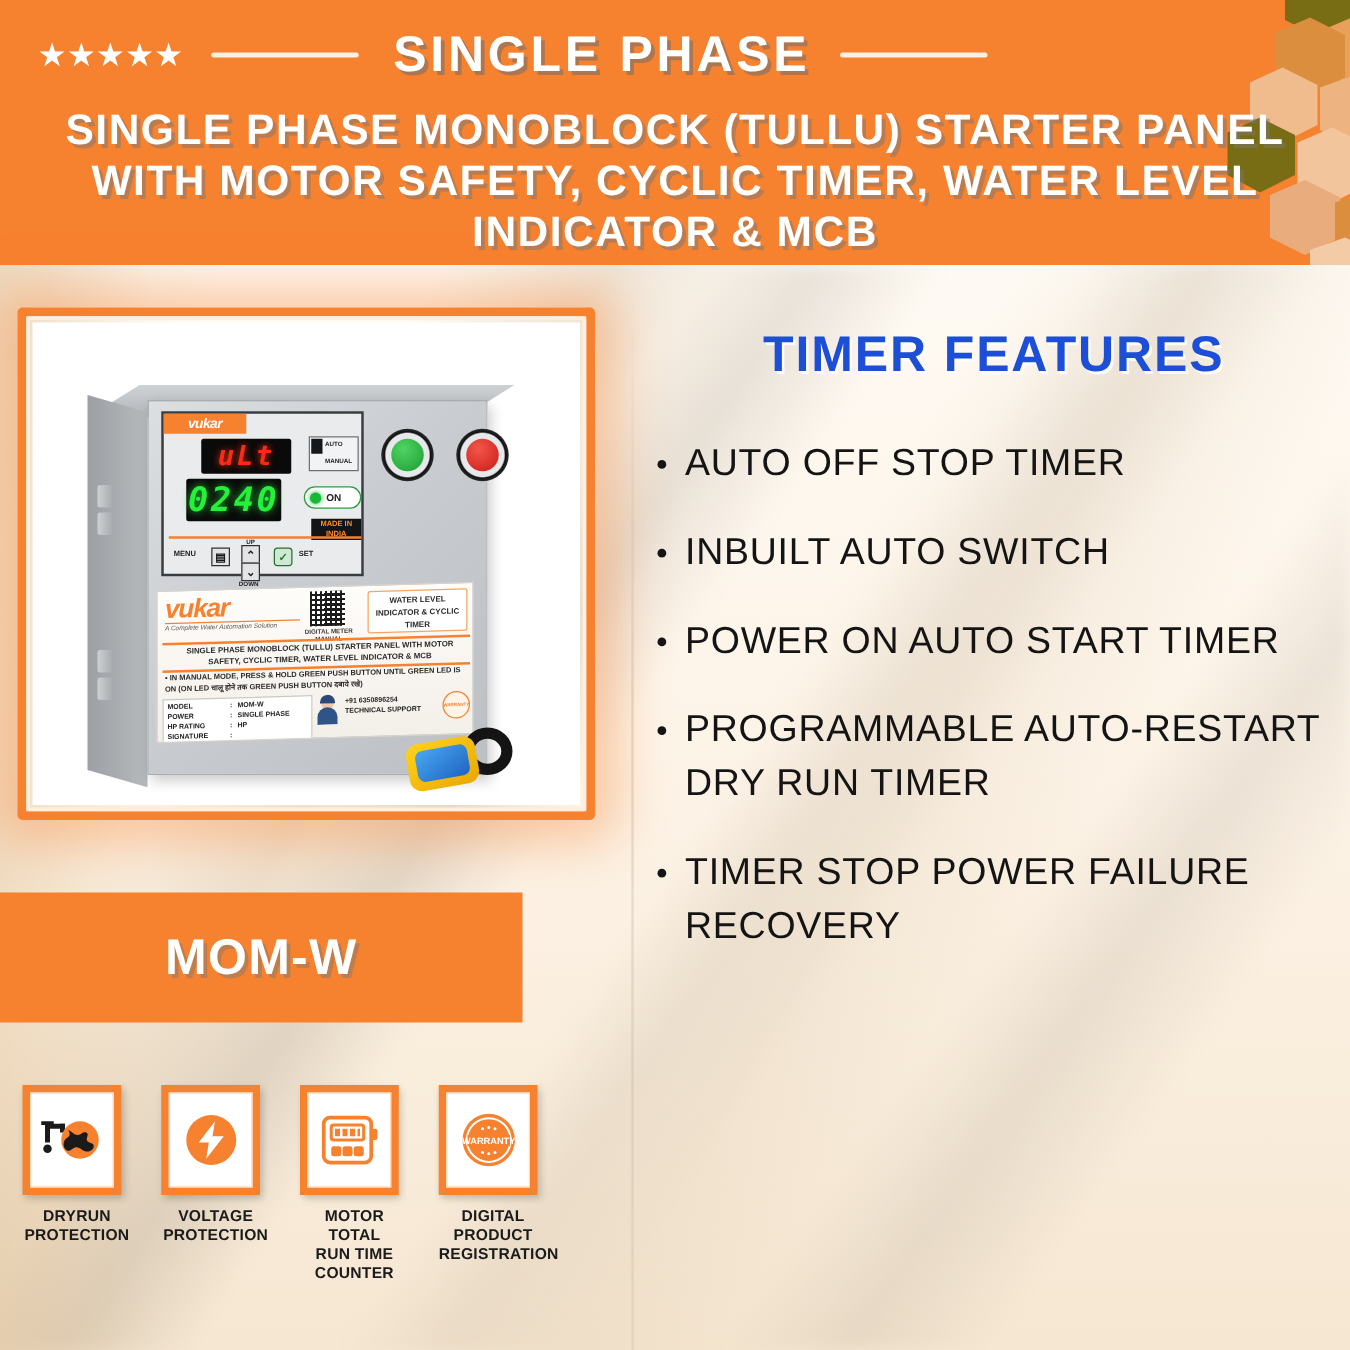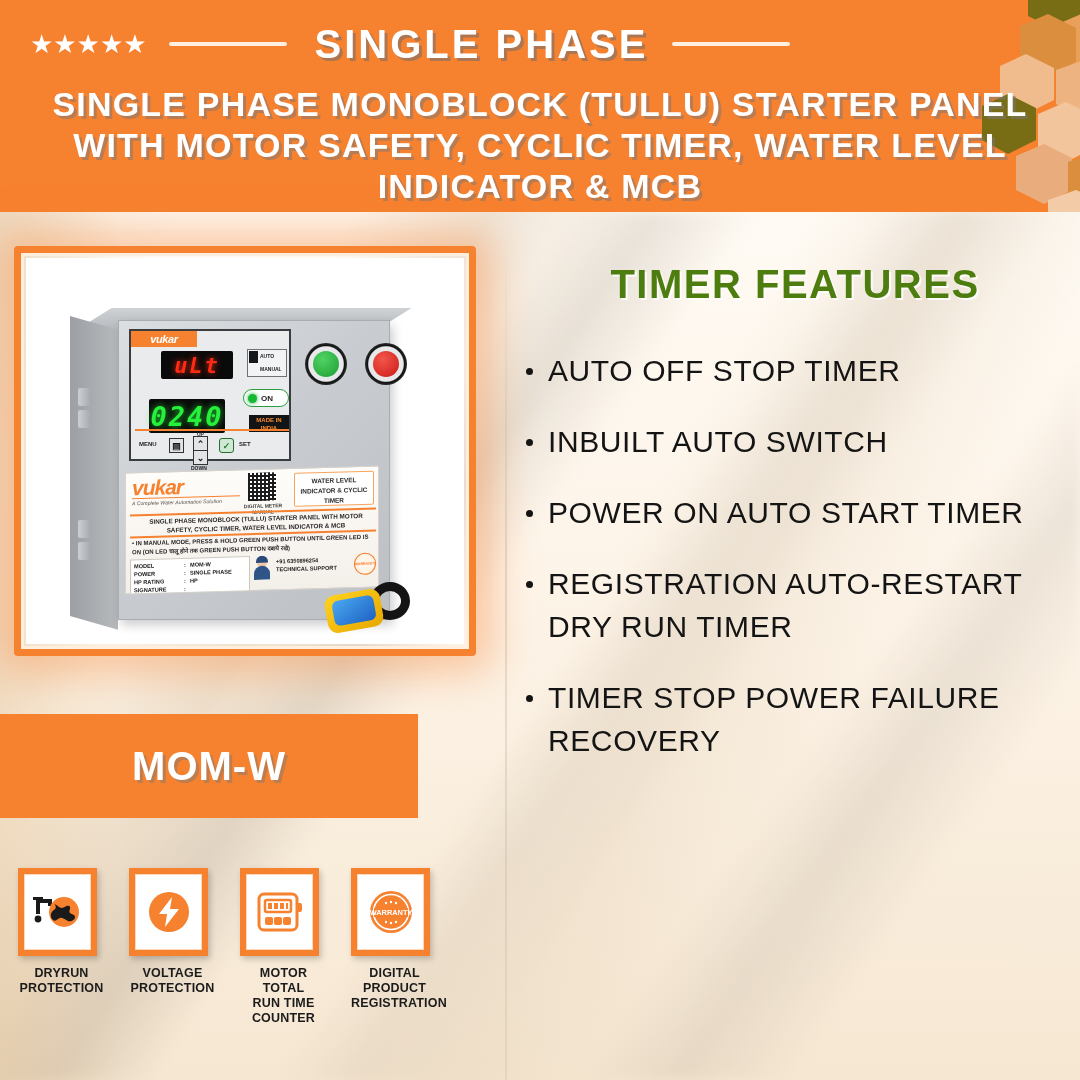--- a/index.html
+++ b/index.html
@@ -117,21 +117,21 @@
     color:#fff;font-style:italic;font-weight:700;font-size:11px;
     display:flex;align-items:center;justify-content:center;letter-spacing:-.4px;
   }
   .disp{
     position:absolute;background:#0a0a0a;border-radius:2px;
     display:flex;align-items:center;justify-content:center;
     font-family:"DejaVu Sans Mono",monospace;font-weight:700;font-style:italic;
   }
   .disp-red{left:30px;top:20px;width:72px;height:28px;color:#ff2a13;font-size:22px;letter-spacing:2px;
             text-shadow:0 0 6px rgba(255,50,20,.85);}
-  .disp-green{left:18px;top:68px;width:76px;height:34px;color:#25f03a;font-size:27px;letter-spacing:2px;
+  .disp-green{left:18px;top:52px;width:76px;height:34px;color:#25f03a;font-size:27px;letter-spacing:2px;
             text-shadow:0 0 7px rgba(40,240,60,.8);}
   .am-switch{
     position:absolute;left:116px;top:18px;width:40px;height:28px;
     background:#f2f3f4;border:1px solid #6f7275;box-sizing:border-box;
     font-size:5px;color:#1c1e20;font-weight:700;
   }
   .am-switch .knob{position:absolute;left:1px;top:1px;width:9px;height:12px;background:#15181a;}
   .am-switch .lbl{position:absolute;left:12px;line-height:7px;}
   .am-switch .lbl.a{top:3px;}
   .am-switch .lbl.m{top:16px;}
@@ -233,21 +233,21 @@
   }
   .icon-cap{
     margin-top:10px;text-align:center;font-size:12.5px;font-weight:700;
     color:#1b1b1b;line-height:15px;letter-spacing:.2px;
   }
   .icon-col.c1 .icon-cap,.icon-col.c2 .icon-cap{white-space:nowrap;}
 
   
   .features{position:absolute;left:520px;top:262px;width:550px;}
   .feat-title{
-    text-align:center;color:#4d7c0f;font-size:40px;font-weight:700;letter-spacing:1.5px;
+    text-align:center;color:#1d4ed8;font-size:40px;font-weight:700;letter-spacing:1.5px;
     text-shadow:2px 2px 0 rgba(255,255,255,.85);
   }
   .feat-list{margin:42px 0 0 0;padding:0;list-style:none;}
   .feat-list li{
     position:relative;padding-left:28px;margin-bottom:28px;
     font-size:30px;color:#141414;line-height:43px;letter-spacing:.6px;
   }
   .feat-list li::before{
     content:"";position:absolute;left:6px;top:19px;width:7px;height:7px;
     border-radius:50%;background:#141414;
@@ -486,18 +486,18 @@
       <div class="icon-cap">DIGITAL<br>PRODUCT<br>REGISTRATION</div>
     </div>
   </div>
 
   <div class="features">
     <div class="feat-title">TIMER FEATURES</div>
     <ul class="feat-list">
       <li>AUTO OFF STOP TIMER</li>
       <li>INBUILT AUTO SWITCH</li>
       <li>POWER ON AUTO START TIMER</li>
-      <li>REGISTRATION AUTO-RESTART DRY RUN TIMER</li>
+      <li>PROGRAMMABLE AUTO-RESTART DRY RUN TIMER</li>
       <li>TIMER STOP POWER FAILURE RECOVERY</li>
     </ul>
   </div>
 
 </div>
 
 </body></html>

